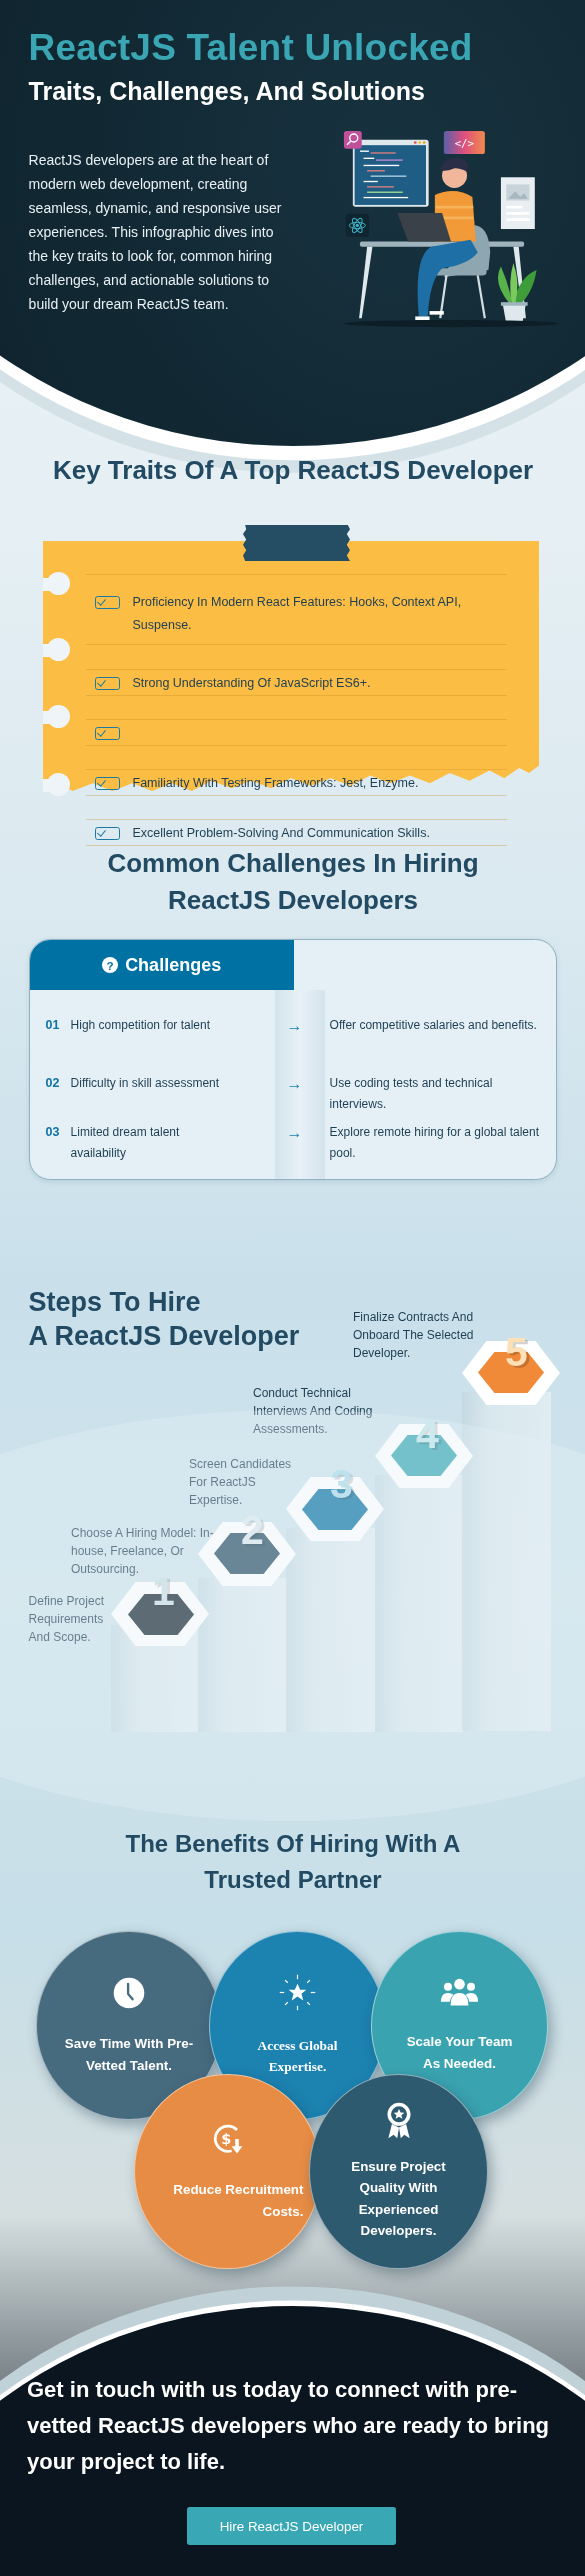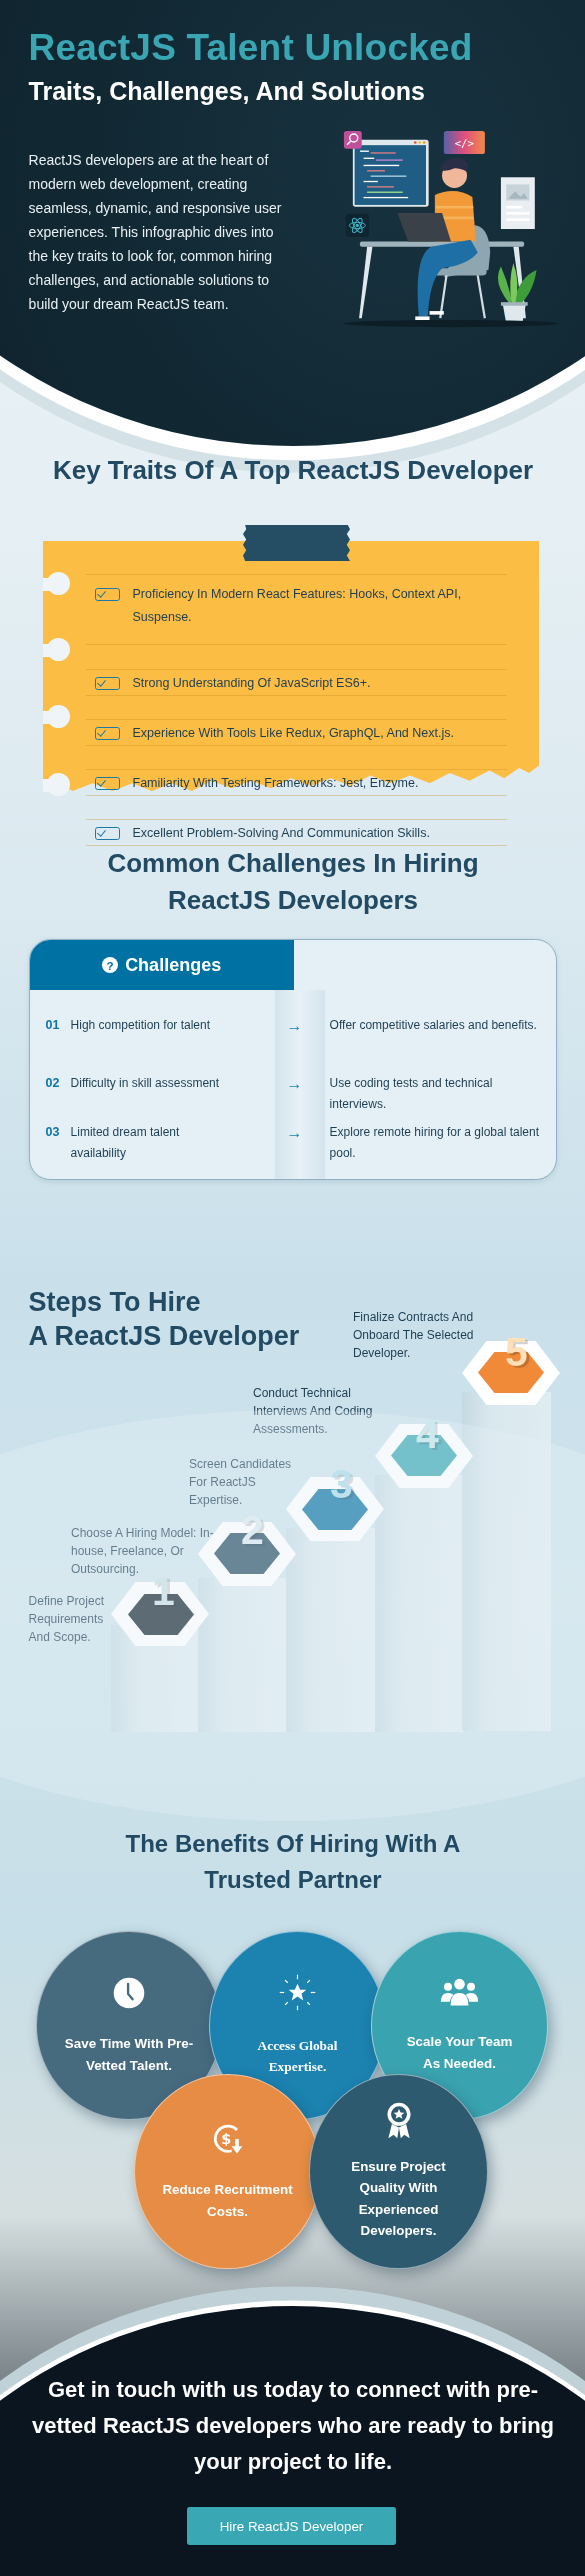--- a/index.html
+++ b/index.html
@@ -59,21 +59,21 @@
   .hex-inner { position: absolute; width: 66px; height: 41px; clip-path: polygon(25% 0,75% 0,100% 50%,75% 100%,25% 100%,0 50%); }
   .hex-num { position: absolute; font-family: "Liberation Sans", sans-serif; font-weight: 700; font-size: 41px; line-height: 41px; text-shadow: 2.7px 1.8px 0 rgba(0,0,0,0.18); }
 
   
   .circle { position: absolute; border-radius: 50%; display: flex; flex-direction: column; align-items: center; justify-content: center; text-align: center; color: #fff;
     font-family: "Liberation Sans", sans-serif; font-weight: 700; font-size: 13.4px; line-height: 21.4px; box-shadow: 3.6px 5.4px 12.5px rgba(20,50,70,0.35); border: 1.8px solid rgba(255,255,255,0.5); }
   .circle .ic { margin-bottom: 16px; }
 
   
   .cta-bg { position: absolute; left: -161px; top: 2306px; width: 907px; height: 803px; border-radius: 50%; background: #0a1520; box-shadow: 0 -5.4px 0 0 #ffffff, 0 -19.6px 0 0 #c0d2d8; }
-  .cta-text { position: absolute; left: 27px; top: 2372px; width: 532px; text-align: center; font-family: "Liberation Sans", sans-serif; font-weight: 700; font-size: 22px; line-height: 36px; color: #ffffff; }
+  .cta-text { position: absolute; left: 27px; top: 2372px; width: 532px; text-align: left; font-family: "Liberation Sans", sans-serif; font-weight: 700; font-size: 22px; line-height: 36px; color: #ffffff; }
   .cta-btn { position: absolute; left: 187px; top: 2507px; width: 209px; height: 38px; background: #3aa8b4; color: #fff; border: none; border-radius: 2.7px; font-family: "Liberation Sans", sans-serif; font-size: 13.4px; display: flex; align-items: center; justify-content: center; }
 </style>
 </head>
 <body>
 
 <div class="page">
 
   <section class="hero">
     <div class="hero-bg"></div>
     <h1 class="hero-title">ReactJS Talent Unlocked</h1>
@@ -172,31 +172,30 @@
   <h2 class="sec-title" style="top:455px; font-size:26px;">Key Traits Of A Top ReactJS Developer</h2>
 
   <div class="note"></div>
   <div class="tape"></div>
   <div class="hole" style="top:571px;"></div>
   <div class="hole" style="top:637px;"></div>
   <div class="hole" style="top:704px;"></div>
   <div class="hole" style="top:772px;"></div>
 
   <div class="trait-lines">
-    <div class="trait" style="top:2.7px; height:71px; padding-top:8px;">
+    <div class="trait" style="top:2.7px; height:71px; padding-top:16px;">
       <span class="chk"></span>
       <span class="txt">Proficiency In Modern React Features: Hooks, Context API, Suspense.</span>
     </div>
     <div class="trait" style="top:98px; height:27px; padding-top:1.8px;">
       <span class="chk"></span>
       <span class="txt">Strong Understanding Of JavaScript ES6+.</span>
     </div>
     <div class="trait" style="top:148px; height:27px; padding-top:1.8px;">
       <span class="chk"></span>
-      <span class="txt">Experience With Tools Like Redux, GraphQL, And Next.js.</span>
     </div>
     <div class="trait" style="top:198px; height:27px; padding-top:1.8px;">
       <span class="chk"></span>
       <span class="txt">Familiarity With Testing Frameworks: Jest, Enzyme.</span>
     </div>
     <div class="trait" style="top:248px; height:27px; padding-top:1.8px;">
       <span class="chk"></span>
       <span class="txt">Excellent Problem-Solving And Communication Skills.</span>
     </div>
   </div>
@@ -318,21 +317,21 @@
 
   <div class="circle" style="left:134px; top:2074px; width:187px; height:195px; background:#e68c44;">
     <div class="ic">
       <svg width="36" height="36" viewBox="0 0 40 40" style="font-size:15px">
           <path d="M30 10 A14 14 0 1 0 24 33" stroke="#fff" stroke-width="3" fill="none"></path>
         <text x="18" y="26" font-family="DejaVu Sans, sans-serif" font-size="16" font-weight="700" fill="#fff" text-anchor="middle">$</text>
         <rect x="28" y="20" width="4" height="9" fill="#fff"></rect>
           <polygon points="24,28 36,28 30,36" fill="#fff"></polygon>
         </svg>
     </div>
-    <div style="width:152px;">Reduce Recruitment Costs.</div>
+    <div style="width:152px;text-align:right;">Reduce Recruitment Costs.</div>
   </div>
 
   <div class="circle" style="left:309px; top:2074px; width:179px; height:195px; background:#2d5a6f;">
     <div class="ic" style="margin-bottom:9px;">
       <svg width="32" height="39" viewBox="0 0 36 44">
           <polygon points="10,26 6,42 12,38 16,42 18,30" fill="#fff"></polygon>
           <polygon points="26,26 30,42 24,38 20,42 18,30" fill="#fff"></polygon>
         <circle cx="18" cy="15" r="13" fill="#fff"></circle>
           <circle cx="18" cy="15" r="9" fill="#2d5a6f"></circle>
         <polygon points="18,9 19.8,13 24,13.3 20.8,16 21.8,20 18,17.8 14.2,20 15.2,16 12,13.3 16.2,13" fill="#fff"></polygon>

